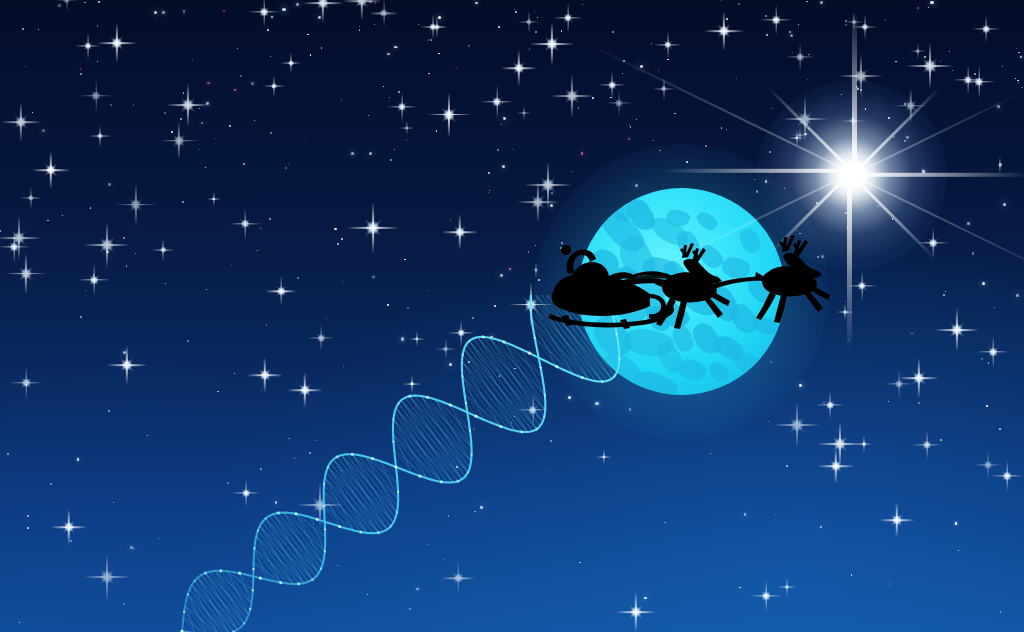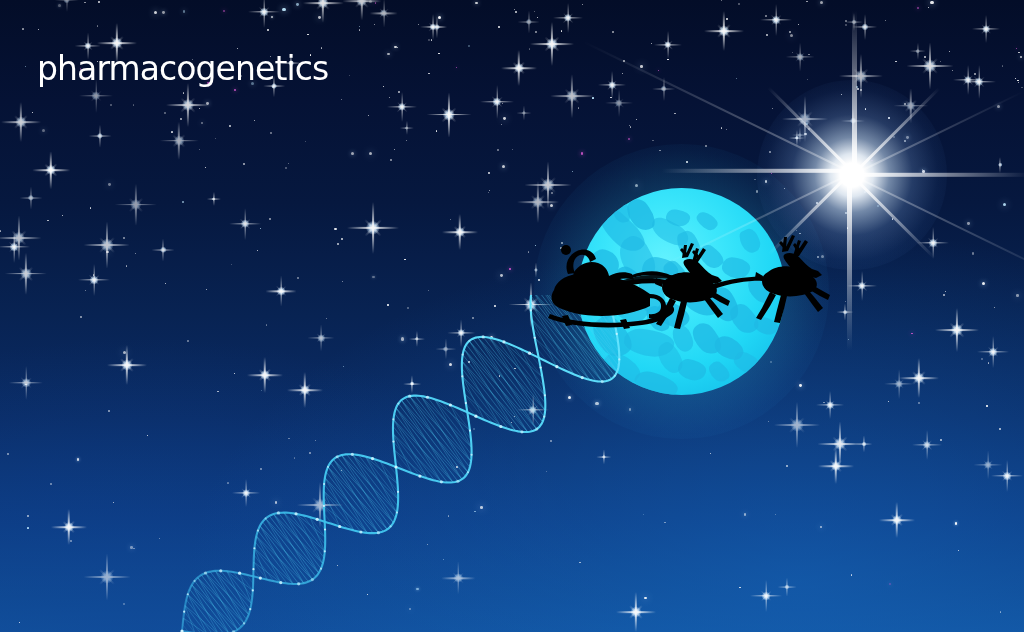--- a/index.html
+++ b/index.html
@@ -1700,17 +1700,16 @@
                C222,61 216,56 216,49 C216,45 218,42 222,40 Z"></path>
       <path d="M224,60 L216,76 L210,86 L215,88 L224,74 L230,63 Z"></path>
       <path d="M235,63 L231,78 L228,90 L234,91 L238,77 L241,64 Z"></path>
       <path d="M258,61 L266,72 L272,80 L277,76 L269,66 L263,59 Z"></path>
       <path d="M264,58 L274,64 L282,68 L284,63 L275,58 L268,54 Z"></path>
       <path d="M217,44 L210,40 L209,46 L216,49 Z"></path>
     </g>
   </svg>
 
   <div id="logo-block">
-    <span id="logo-line2">pharmacogenetics</span>
   </div>
 
 
 </div>
 
 </body></html>

